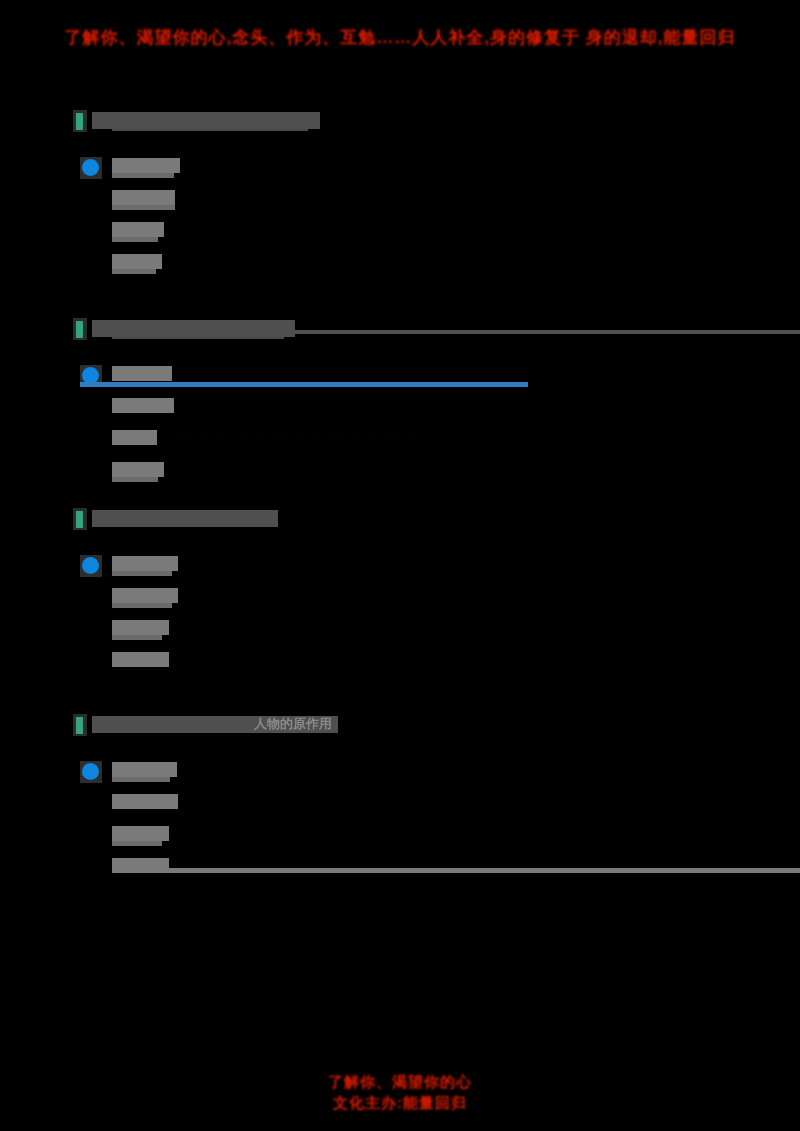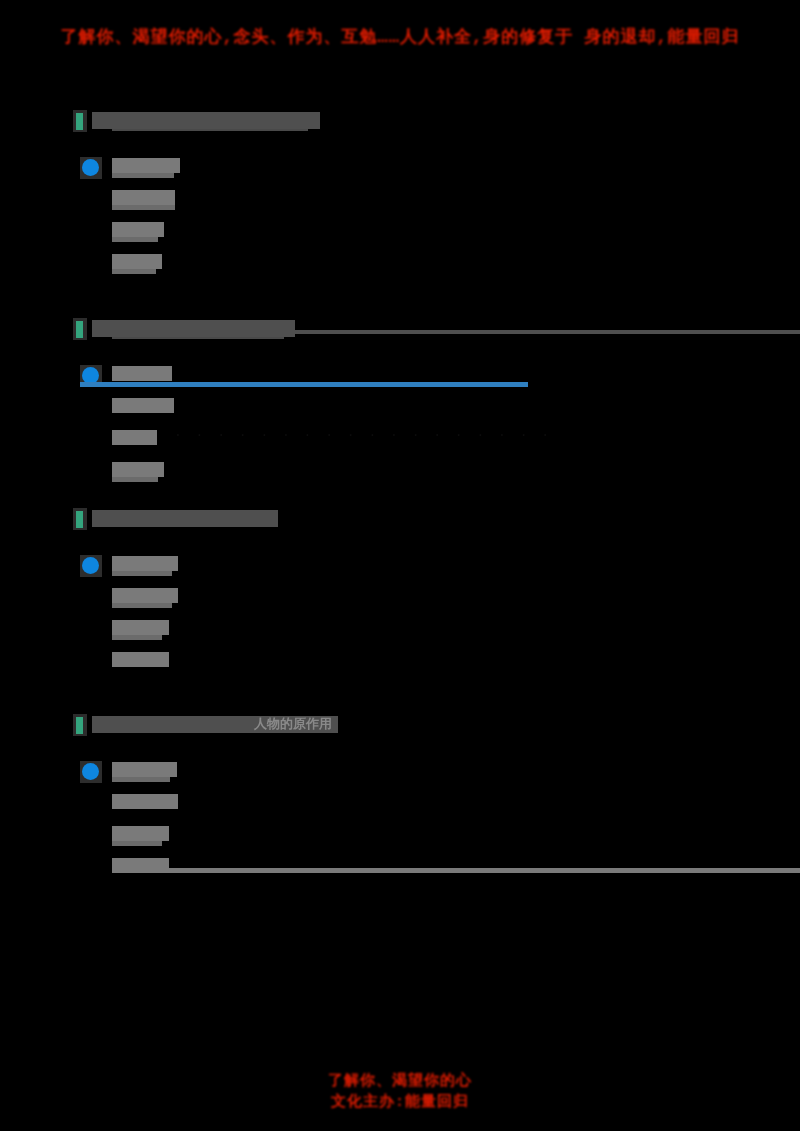--- a/index.html
+++ b/index.html
@@ -12,21 +12,20 @@
     height: 1131px;
     position: relative;
     overflow: hidden;
     font-family: "Liberation Sans", sans-serif;
   }
 
   .page {
     position: absolute;
     inset: 0;
     background: #000000;
-    font-family: Liberation Mono, monospace;
   }
 
   
   .doc-title {
     position: absolute;
     left: 0;
     right: 0;
     top: 26px;
     text-align: center;
     color: #e01b00;

